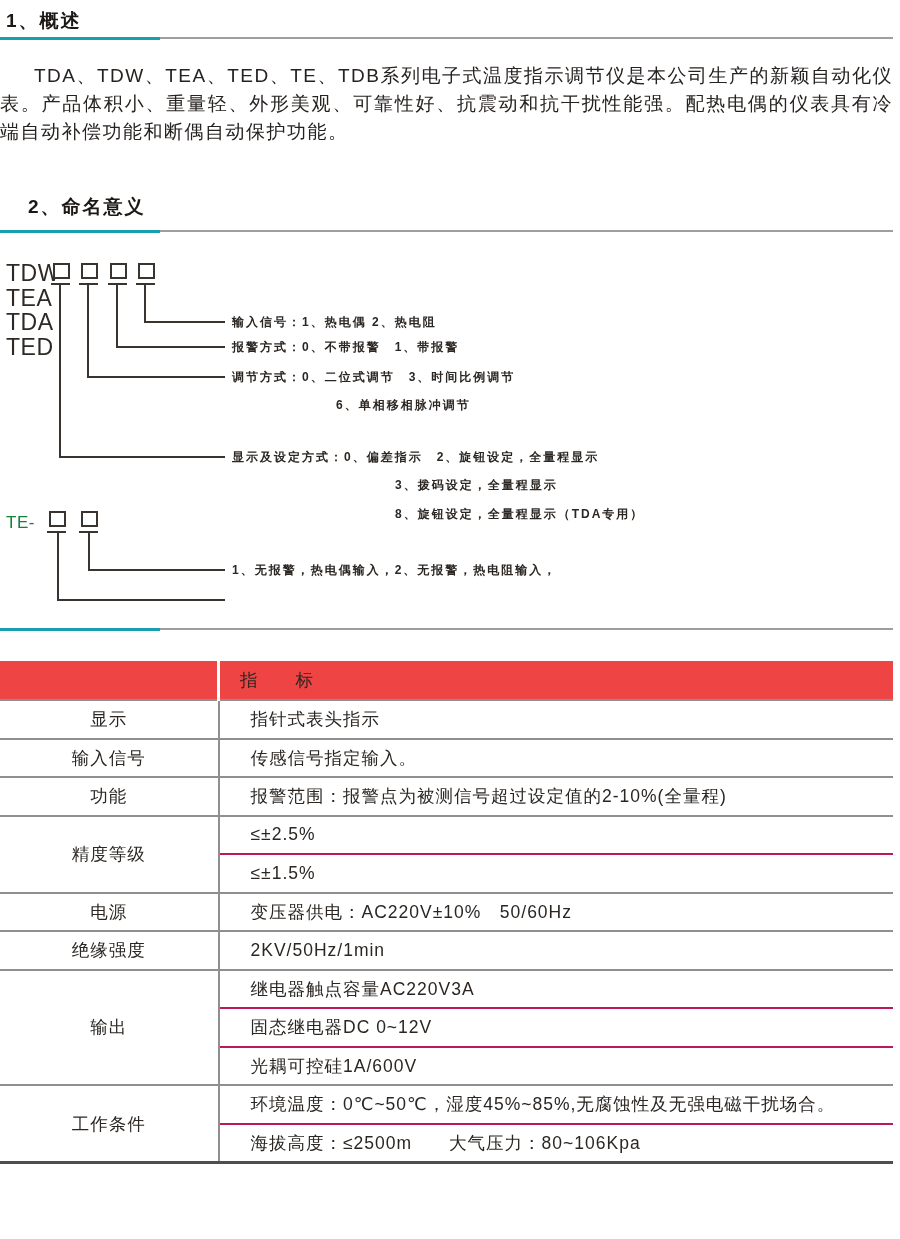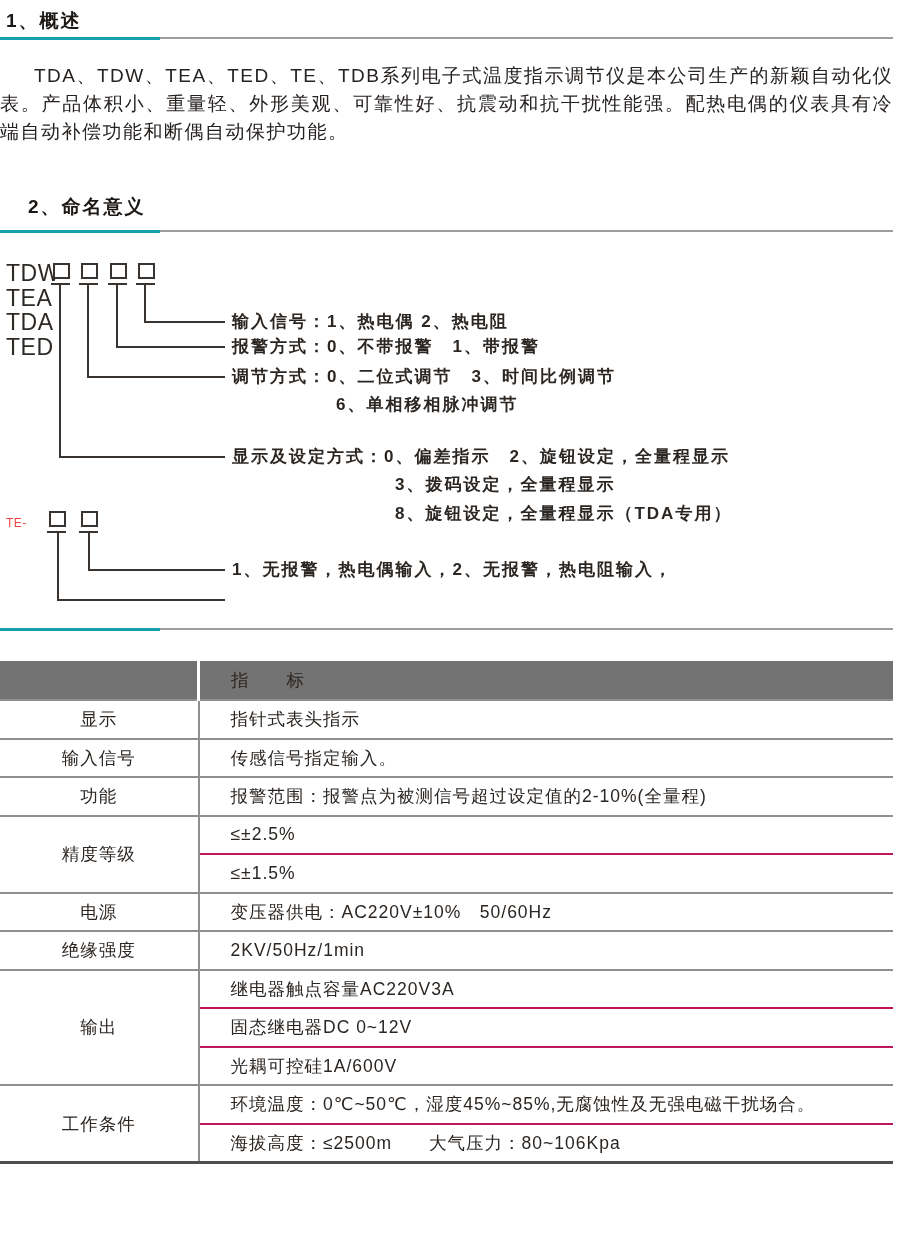--- a/index.html
+++ b/index.html
@@ -27,44 +27,44 @@
     text-align:justify;text-indent:34px;color:#262220;font-weight:500;
   }
   .t2{margin-top:46px;padding-left:28px;}
   .t3{margin-top:74px;}
   .r23{margin-top:8px;}
 
   
   .diagram{position:relative;width:893px;height:375px;margin-top:12px;}
   .dg-abs{position:absolute;}
   .prefix-col{left:6px;top:16px;font-size:23px;line-height:24.5px;letter-spacing:0.5px;color:#2e2925;}
-  .te-prefix{left:6px;top:268px;font-size:12px;line-height:20px;letter-spacing:0.5px;color:#ef4444;}
+  .te-prefix{left:6px;top:268px;font-size:17px;line-height:20px;letter-spacing:0.5px;color:#15803d;}
   .dbox{position:absolute;width:13px;height:12px;border:2px solid #3a3430;background:#fff;}
   .dunder{position:absolute;height:2px;width:19px;background:#3a3430;}
   .vline{position:absolute;width:2px;background:#3a3430;}
   .hline{position:absolute;height:2px;background:#3a3430;}
   .blabel{
-    position:absolute;font-size:17px;line-height:20px;
+    position:absolute;font-size:12px;line-height:20px;
     letter-spacing:2px;font-weight:600;color:#2b2622;white-space:nowrap;
   }
 
   
   .spec-table{
     width:893px;margin-top:30px;border-collapse:collapse;table-layout:fixed;
     border-bottom:3px solid #4e4e4e;
   }
   .spec-table td{
     font-size:17.5px;font-weight:500;color:#2b2622;letter-spacing:1px;
     height:36.5px;padding:0;vertical-align:middle;
   }
   td.c1{width:197px;text-align:center;border-right:2px solid #8f8f8f;margin-top:34px;}
   td.c2{padding-left:31px;}
   tr.data td{border-top:2px solid #8f8f8f;}
   tr.sub td{border-top:2px solid #be185d;}
-  tr.hdr td{background:#737373;height:38px;border-top:none;}
+  tr.hdr td{background:#ef4444;height:38px;border-top:none;padding-left:20px;}
   tr.hdr td.c1{border-right:3px solid #ffffff;}
 </style>
 </head>
 <body>
 
 <div class="page">
 
   <div class="sec-title t1">1、概述</div>
   <div class="rule r1">
     <div class="rule-gray"></div>

